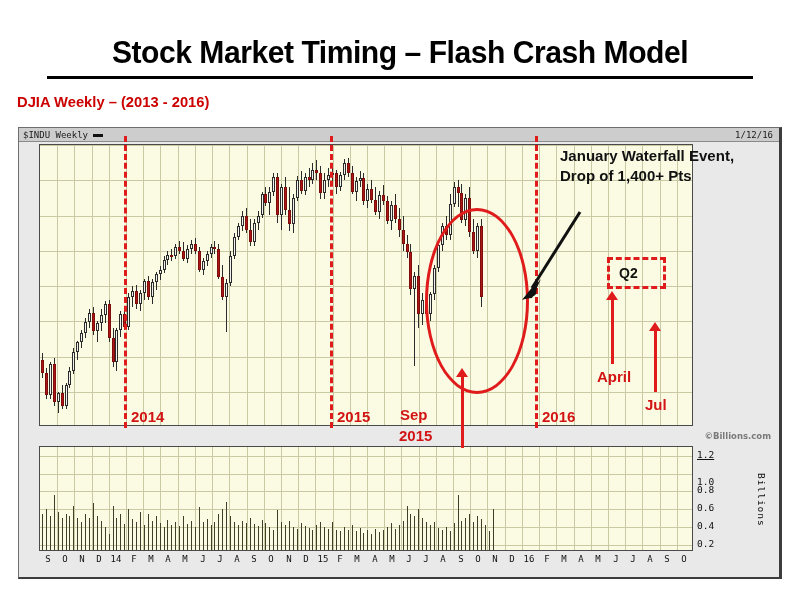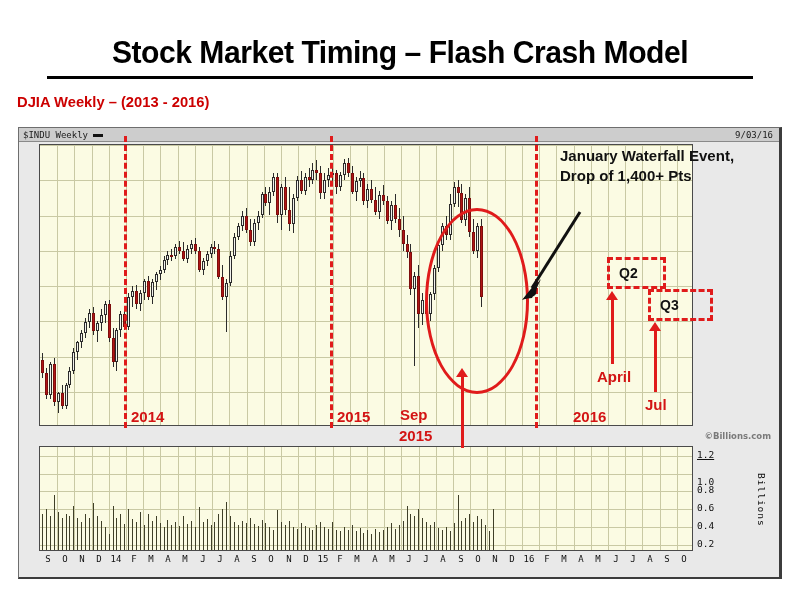--- a/index.html
+++ b/index.html
@@ -174,21 +174,21 @@
 <body>
 
 <div id="slide-title">Stock Market Timing – Flash Crash Model</div>
 <div id="title-underline"></div>
 <div id="slide-subtitle">DJIA Weekly – (2013 - 2016)</div>
 
 <div id="chart-frame">
 
   <div class="panel-header" id="price-header">
     <span class="hdr-left"><span>$INDU Weekly</span><span class="hdr-dash"></span></span>
-    <span class="hdr-right">9/03/16</span>
+    <span class="hdr-right">1/12/16</span>
   </div>
 
   <div class="plot" id="price-plot">
     <div class="gridlines" id="price-grid">
         <div class="gl-h" style="top: 0px;"></div>
         <div class="gl-h" style="top: 35.25px;"></div>
         <div class="gl-h" style="top: 70.5px;"></div>
         <div class="gl-h" style="top: 105.75px;"></div>
         <div class="gl-h" style="top: 141px;"></div>
         <div class="gl-h" style="top: 176.25px;"></div>
@@ -682,44 +682,41 @@
 </div>
 
 <div id="overlay">
 
   <div class="vline-dashed" style="left:124px; top:136px; height:292px;"></div>
   <div class="vline-dashed" style="left:330px; top:136px; height:292px;"></div>
   <div class="vline-dashed" style="left:535px; top:136px; height:292px;"></div>
 
   <div class="year-label" style="left:131px; top:408px;">2014</div>
   <div class="year-label" style="left:337px; top:408px;">2015</div>
-  <div class="year-label" style="left:573px; top:408px;">2016</div>
+  <div class="year-label" style="left:542px; top:408px;">2016</div>
 
   <div id="ellipse"></div>
 
   <div class="red-arrow-up" style="left:455px; top:368px; width:14px; height:80px;">
     <div class="head"></div>
     <div class="shaft"></div>
   </div>
   <div class="red-annot-text" style="left:400px; top:406px;">Sep</div>
   <div class="red-annot-text" style="left:399px; top:427px;">2015</div>
 
   <div id="waterfall-note">January Waterfall Event, Drop of 1,400+ Pts</div>
   <svg style="position:absolute; left:510px; top:200px; width:80px; height:110px;" viewBox="0 0 80 110">
     <line x1="70" y1="12" x2="22" y2="88" stroke="#111" stroke-width="3"></line>
     <polygon points="12,100 28,80 26,94 24,96" fill="#111"></polygon>
     <polygon points="13,99 31,79 22,98" fill="#111"></polygon>
   </svg>
 
   <div class="dashed-box" style="left:607px; top:257px; width:59px; height:32px;">
     <span>Q2</span>
   </div>
-  <div class="dashed-box" style="left:648px; top:289px; width:65px; height:32px;">
-    <span>Q3</span>
-  </div>
 
   <div class="red-arrow-up" style="left:605px; top:291px; width:14px; height:73px;">
     <div class="head"></div>
     <div class="shaft"></div>
   </div>
   <div class="red-annot-text" style="left:597px; top:368px;">April</div>
 
   <div class="red-arrow-up" style="left:648px; top:322px; width:14px; height:70px;">
     <div class="head"></div>
     <div class="shaft"></div>

